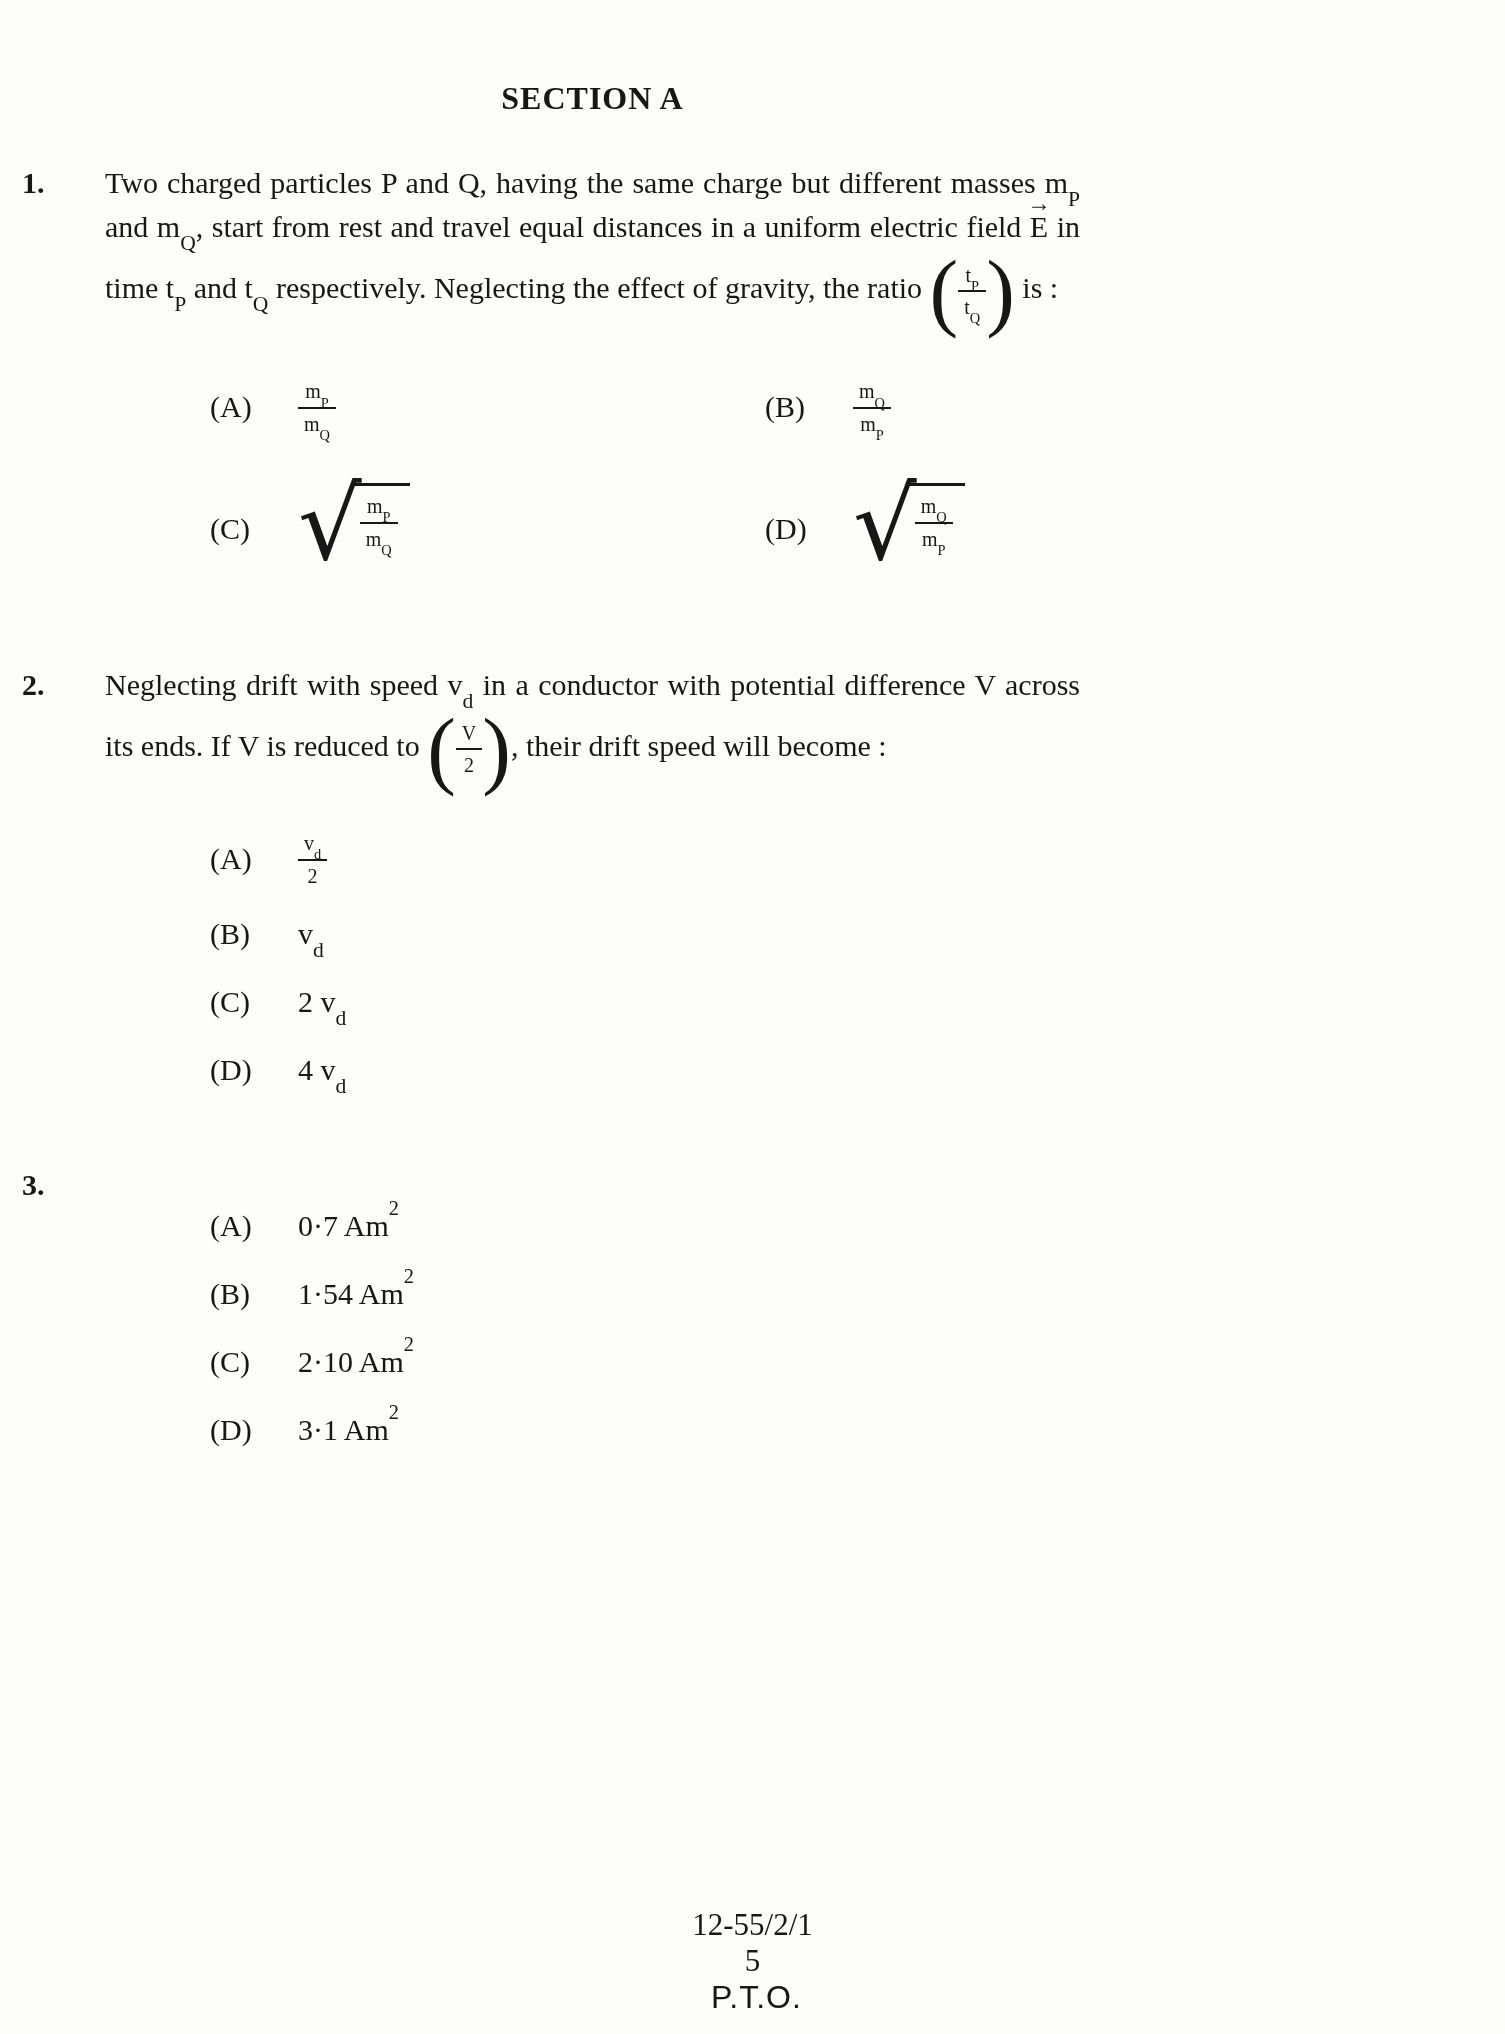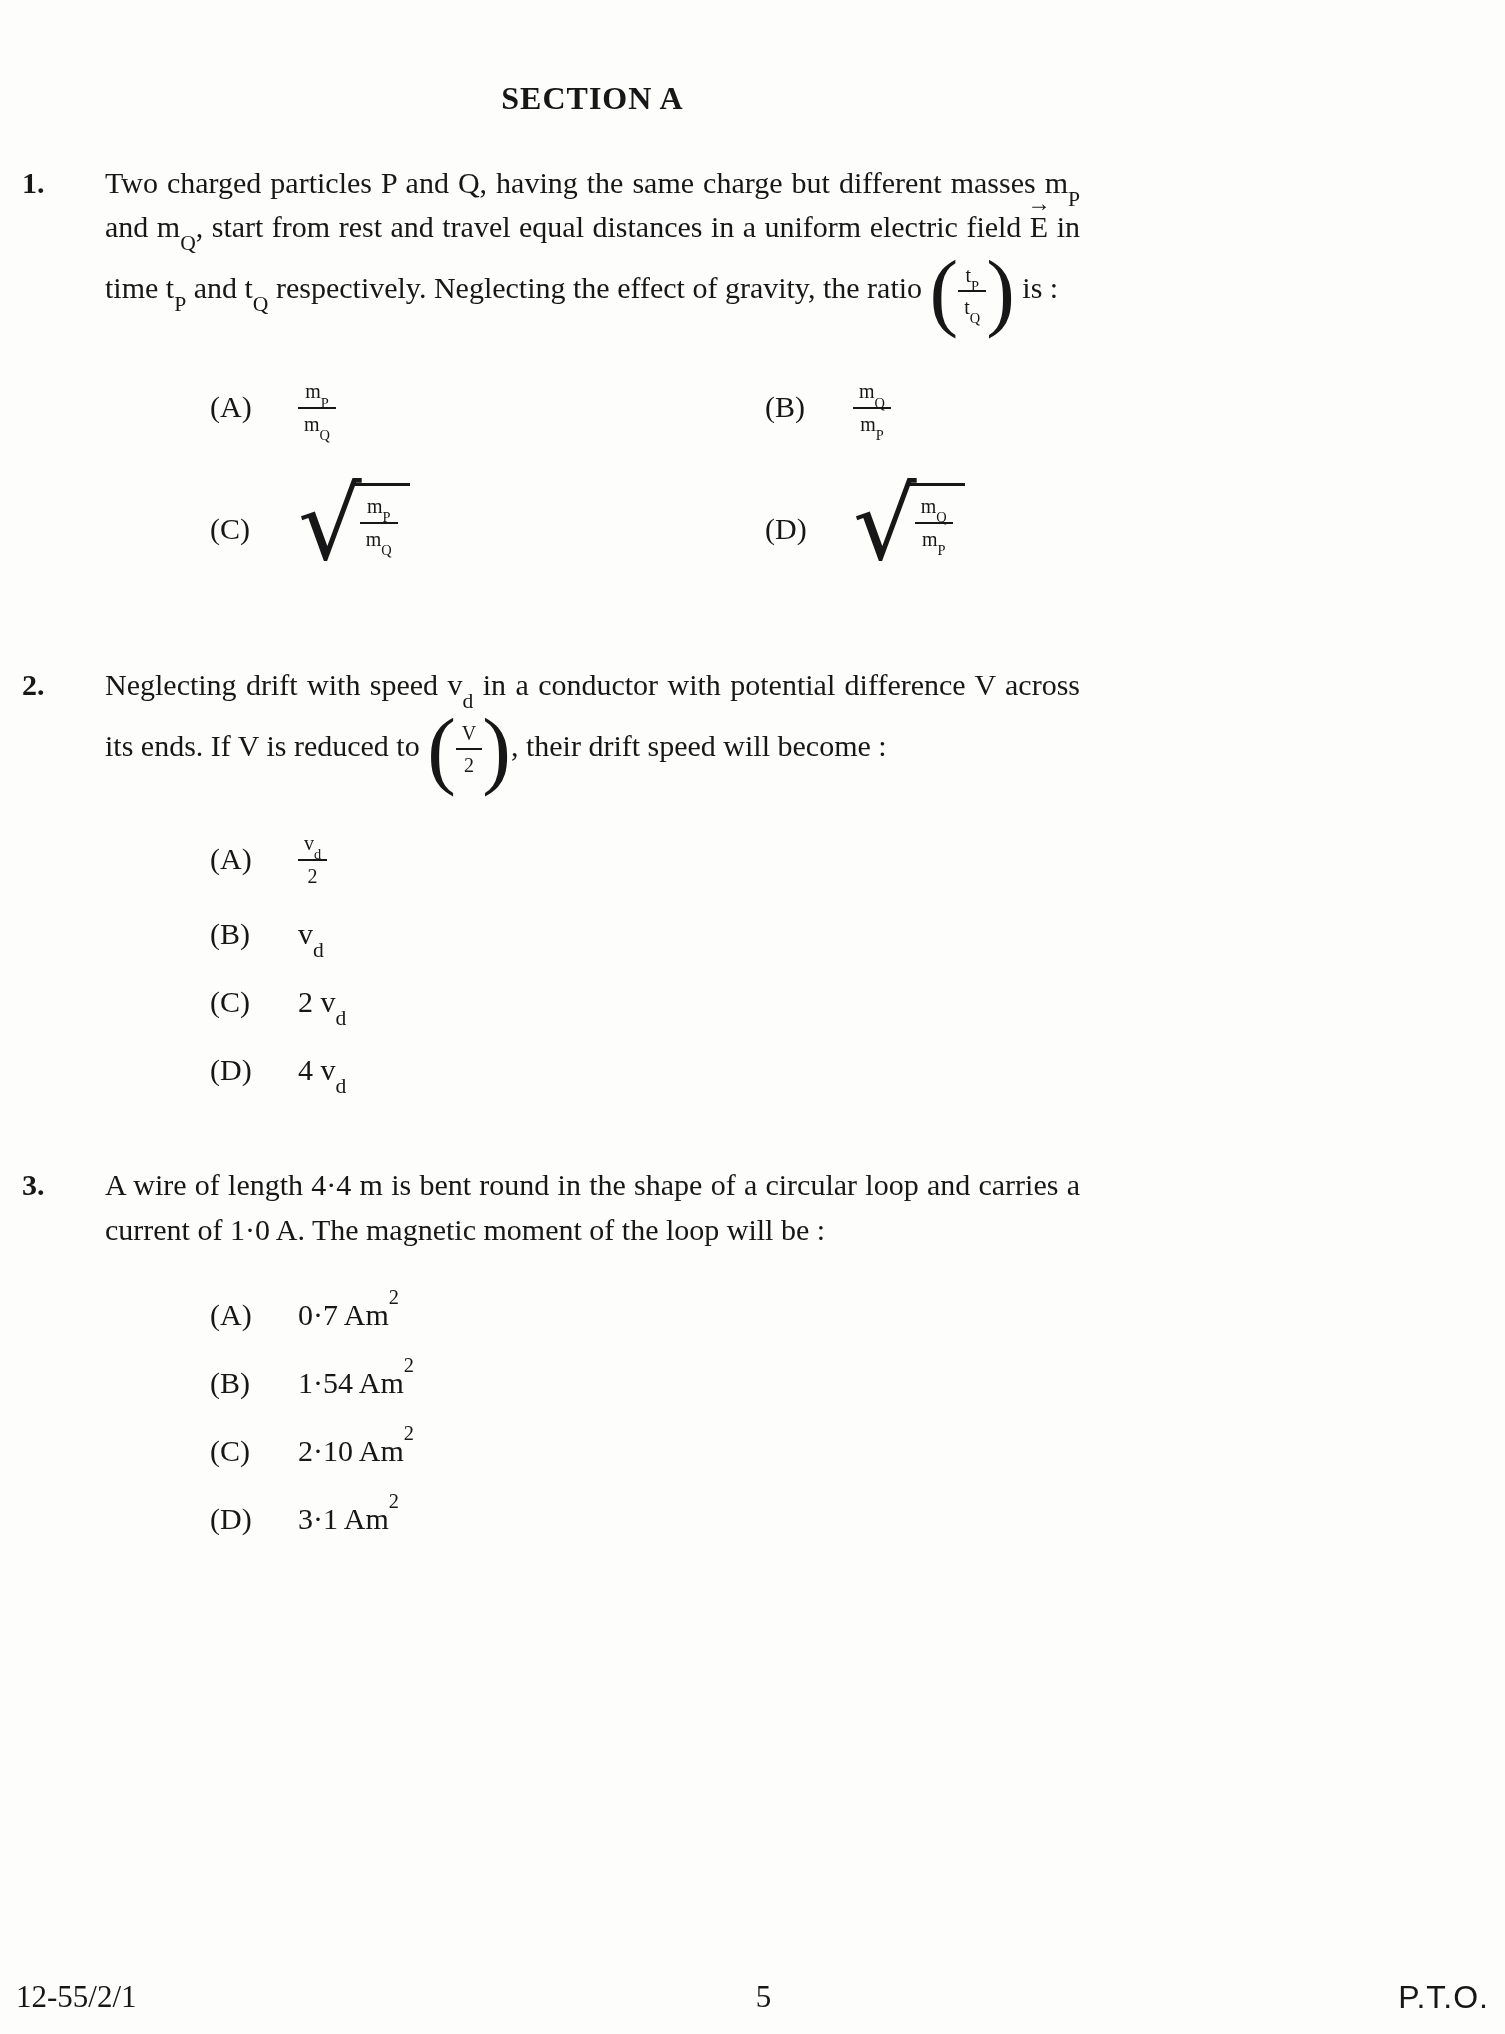--- a/index.html
+++ b/index.html
@@ -43,22 +43,23 @@
   .v-options { margin: 42px 0 0 105px; display: flex; flex-direction: column; gap: 26px; }
   .v-options .option { min-height: 42px; }
 
   .gap-q1 { margin-top: 44px; }
   .gap-q2 { margin-top: 88px; }
   .gap-q3 { margin-top: 72px; }
 
   .footer {
     position: absolute; left: 0; bottom: 12px; width: 100%;
     padding: 0 16px; box-sizing: border-box;
-    display: flex; justify-content: space-between; align-items: flex-start;
+    display: flex; justify-content: space-between; align-items: center;
     font-size: 31px;
+    flex-direction: column;
   }
   .pto { font-family: "Liberation Sans", "DejaVu Sans", sans-serif; font-size: 32px; letter-spacing: 1px; margin-left: 8px; }
 </style>
 </head>
 <body>
 
 <div class="page">
 
   <div class="heading-wrap">
     <span class="section-title">SECTION A</span>
@@ -147,21 +148,20 @@
           <span class="opt-value"><span>4 </span><span>v</span><sub class="s">d</sub></span>
         </div>
 
       </div>
     </div>
   </div>
 
   <div class="question gap-q3">
     <div class="qnum">3.</div>
     <div class="qbody">
-      <p class="qtext"><span>A wire of length 4·4 m is bent round in the shape of a circular loop and carries a current of 1·0 A. The magnetic moment of the loop will be :</span></p>
 
       <div class="v-options">
 
         <div class="option">
           <span class="opt-label">(A)</span>
           <span class="opt-value"><span>0·7 Am</span><sup class="s">2</sup></span>
         </div>
 
         <div class="option">
           <span class="opt-label">(B)</span>

